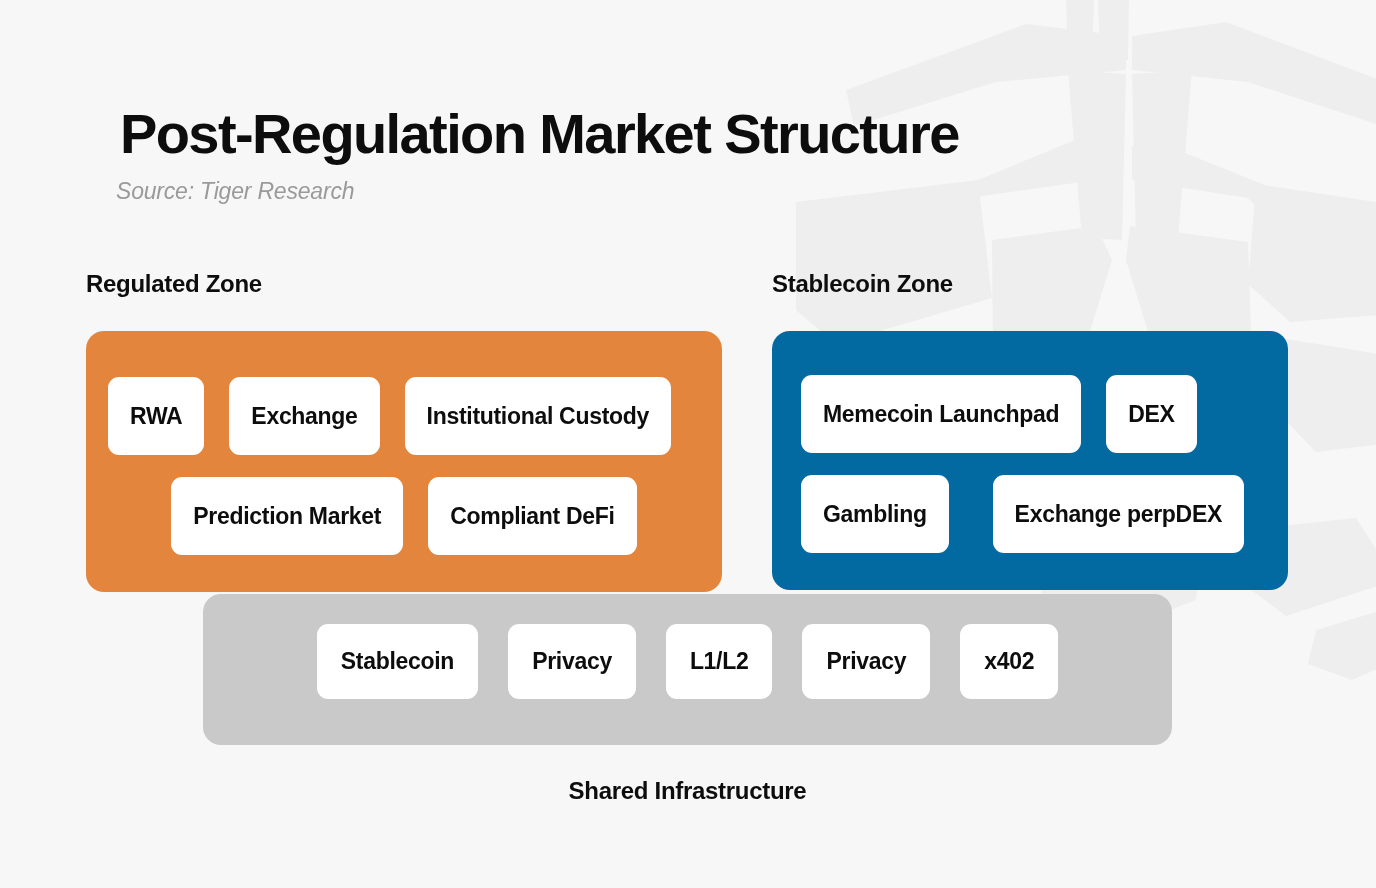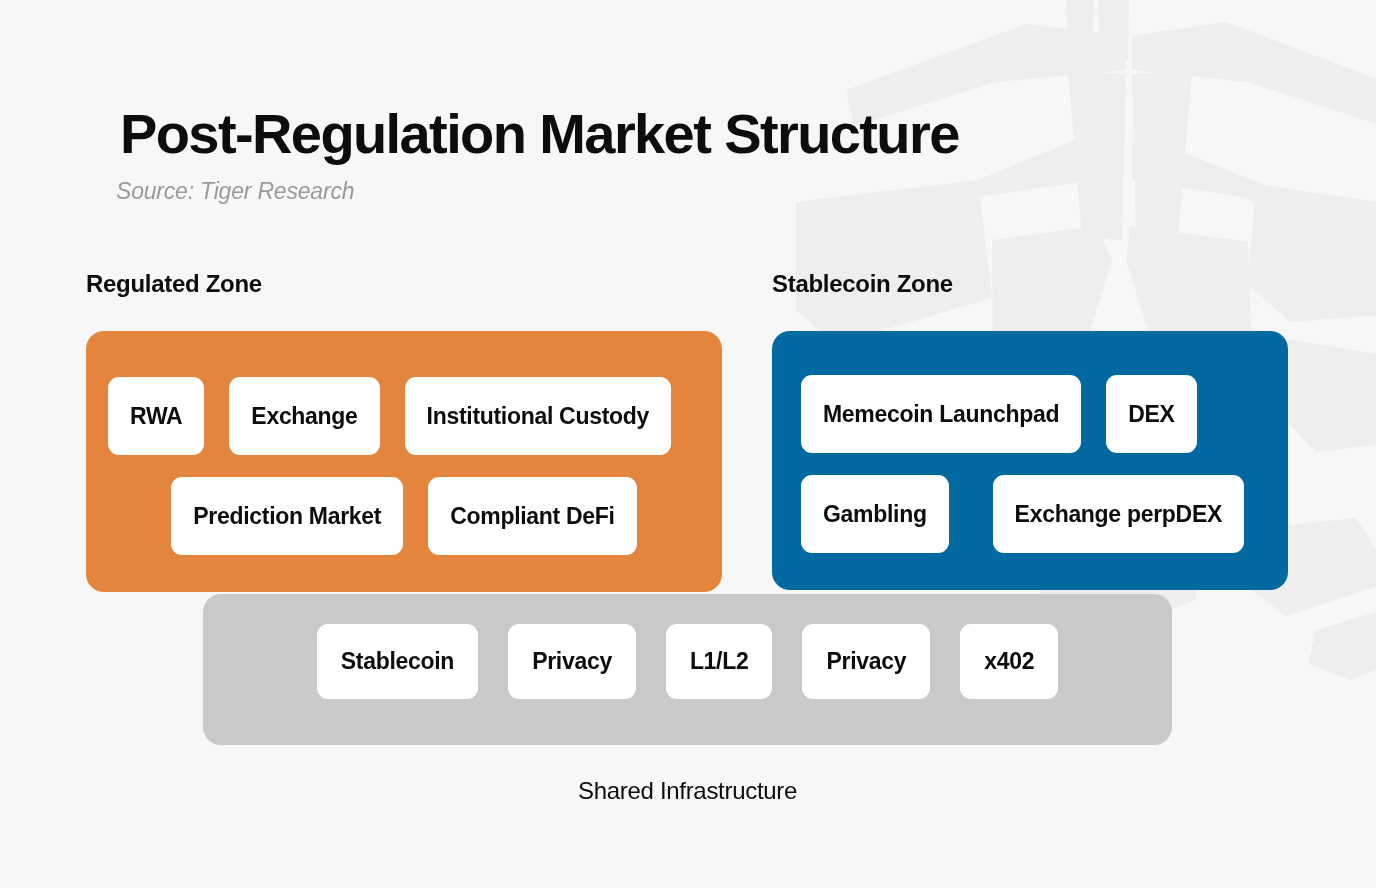--- a/index.html
+++ b/index.html
@@ -168,21 +168,21 @@
     box-sizing: border-box;
   }
 
   #shared-infra-label {
     position: absolute;
     left: 203px;
     top: 777px;
     width: 969px;
     text-align: center;
     font-size: 24px;
-    font-weight: normal;
+    font-weight: bold;
     color: #0d0d0d;
     letter-spacing: -0.3px;
     z-index: 3;
   }
 </style>
 </head>
 <body>
 
 <div id="canvas">
 

